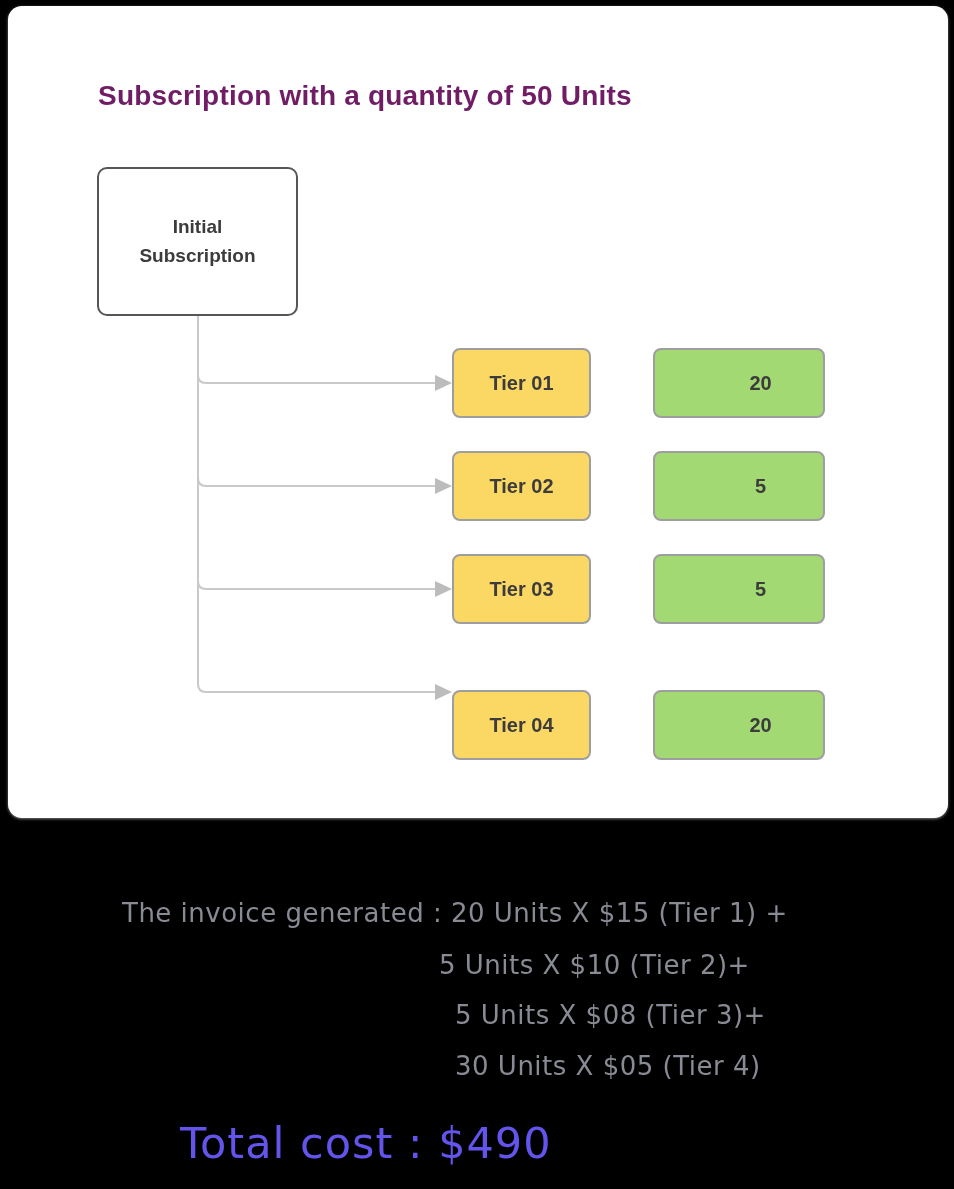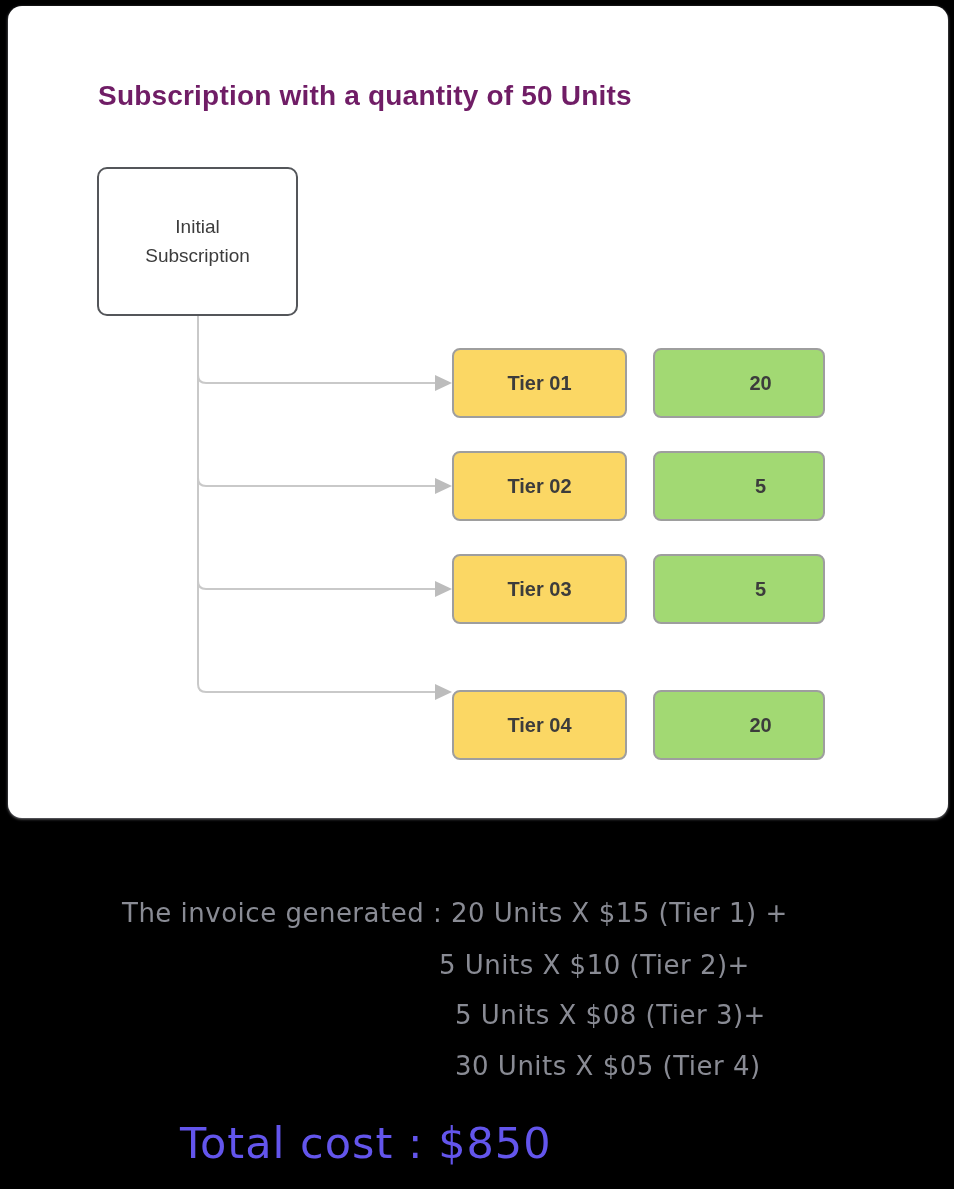--- a/index.html
+++ b/index.html
@@ -46,40 +46,40 @@
   .root-node{
     position:absolute;
     left:89px;top:161px;width:201px;height:149px;
     background:var(--card-background);
     border:2px solid var(--node-border);
     border-radius:10px;
     display:flex;align-items:center;justify-content:center;
     text-align:center;
   }
   .root-node span{
-    font-size:19px;font-weight:normal;color:var(--node-text);
+    font-size:19px;font-weight:bold;color:var(--node-text);
     line-height:1.5;width:150px;
   }
   .connectors{position:absolute;left:0;top:0;width:940px;height:812px;}
 
   .tier-row{
     position:absolute;left:444px;width:380px;height:70px;
   }
   .tier-row.r0{top:342px;}
   .tier-row.r1{top:445px;}
   .tier-row.r2{top:548px;}
   .tier-row.r3{top:684px;}
   .tier-box,.qty-box{
     position:absolute;top:0;height:70px;
     border:2px solid var(--box-border);
     border-radius:8px;
     display:flex;align-items:center;justify-content:center;
     font-size:20px;font-weight:bold;color:var(--node-text);
   }
-  .tier-box{left:0;width:175px;background:var(--tier-fill);}
+  .tier-box{left:0;width:139px;background:var(--tier-fill);}
   .qty-box{left:201px;width:172px;background:var(--quantity-fill);padding-left:43px;}
 
   
   .hand{
     font-family:"DejaVu Sans", sans-serif;
     color:var(--invoice-text);
     font-size:26px;
     letter-spacing:.5px;
     white-space:nowrap;
     position:absolute;
@@ -162,15 +162,15 @@
       </div>
     </div>
 
   </section>
 
   <div class="hand inv-line-0">The invoice generated : 20 Units X $15 (Tier 1) +</div>
   <div class="hand inv-line-1">5 Units X $10 (Tier 2)+</div>
   <div class="hand inv-line-2">5 Units X $08 (Tier 3)+</div>
   <div class="hand inv-line-3">30 Units X $05 (Tier 4)</div>
 
-  <div class="total-line">Total cost : $850</div>
+  <div class="total-line">Total cost : $490</div>
 
 </div>
 
 </body></html>

